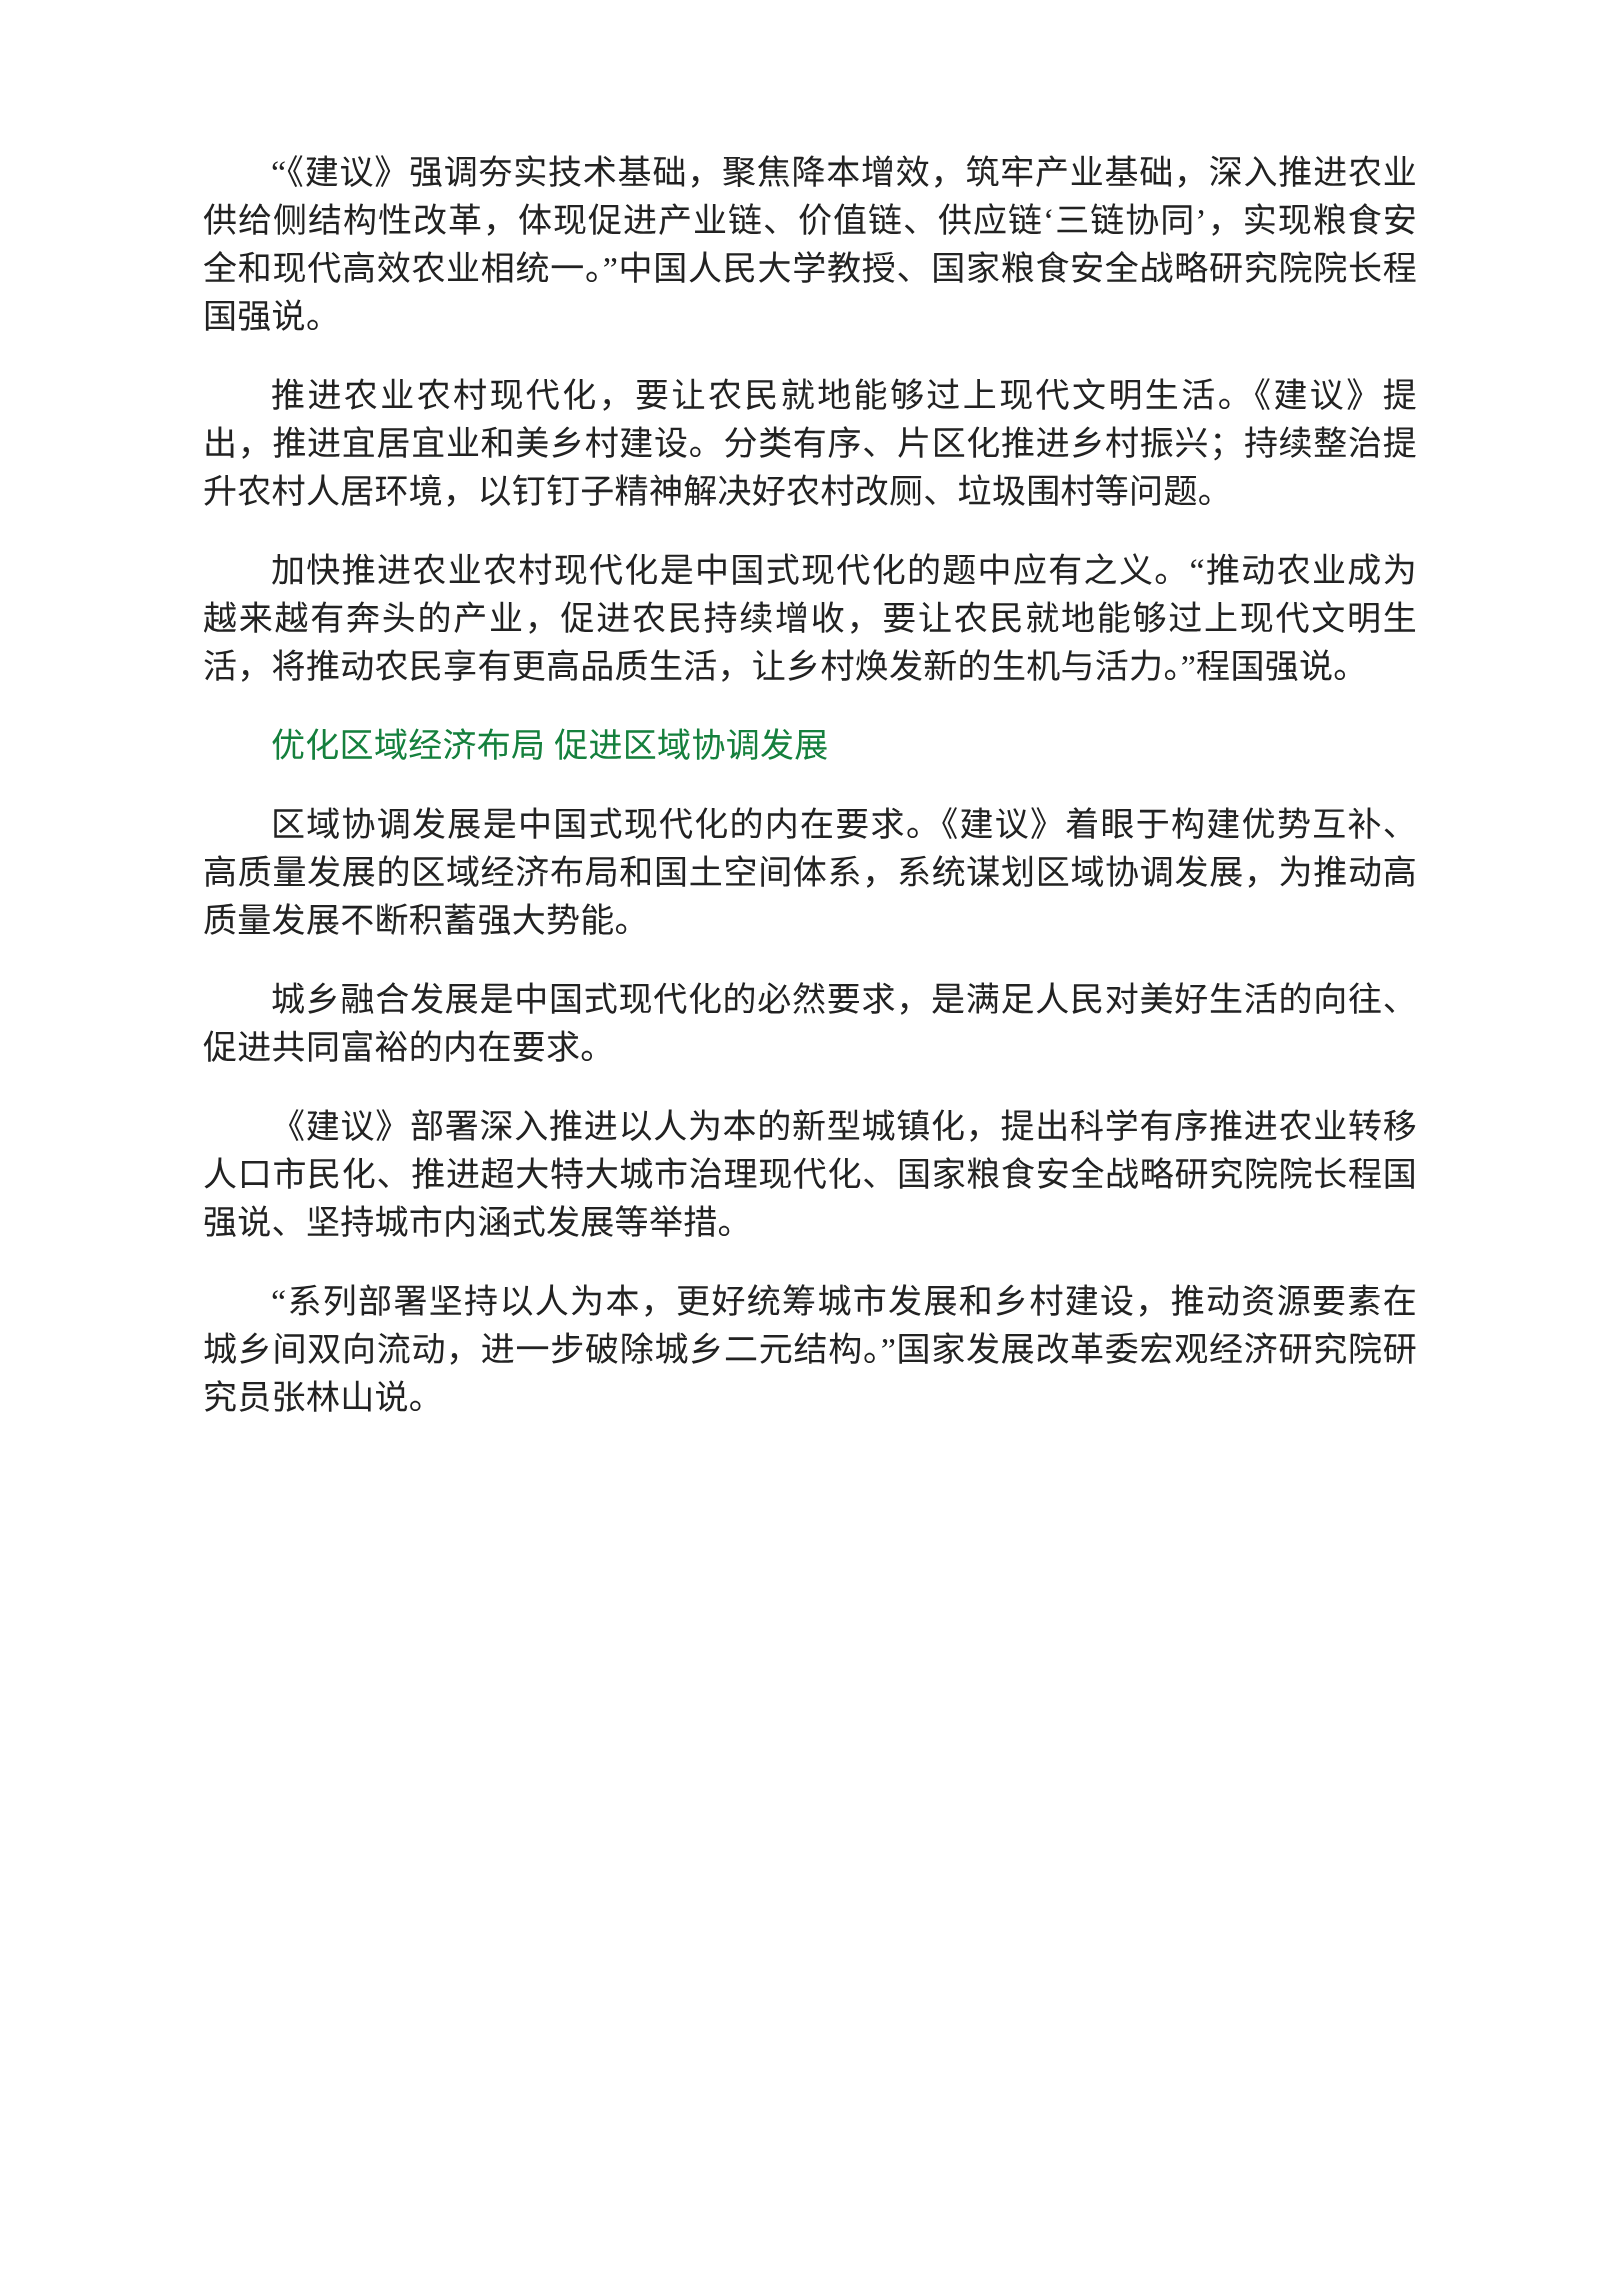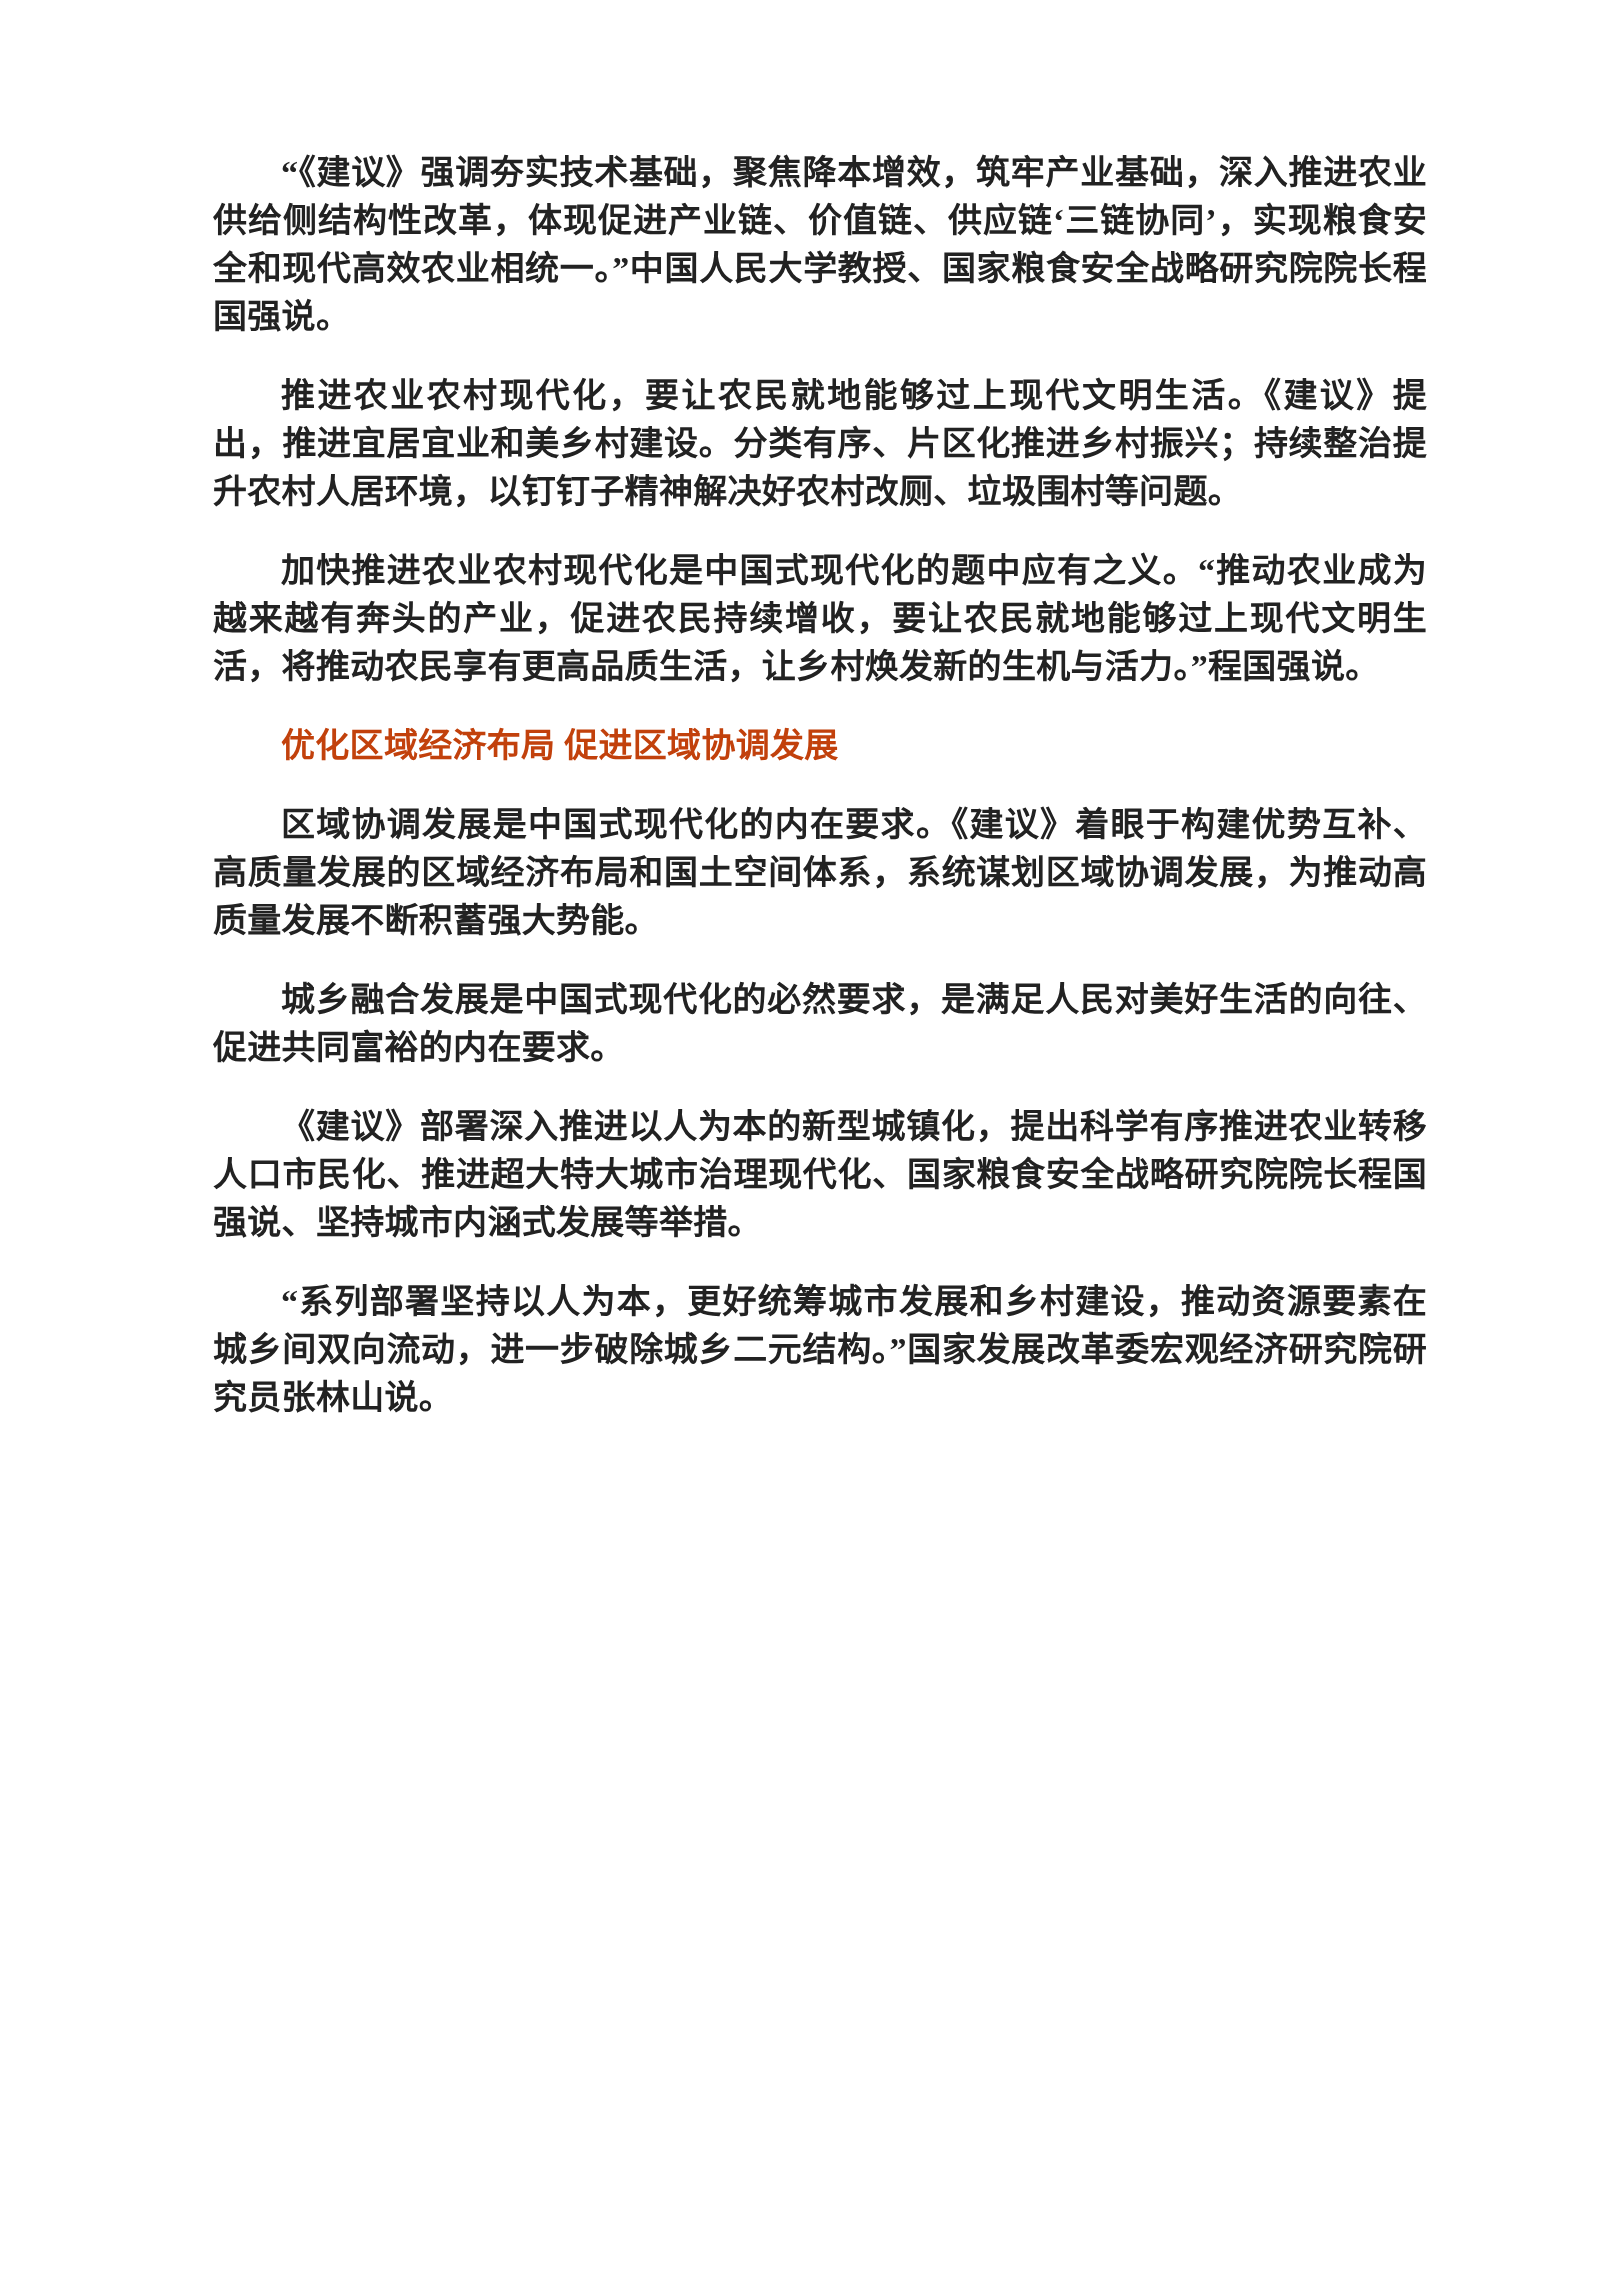--- a/index.html
+++ b/index.html
@@ -10,39 +10,38 @@
   .page {
     position: relative;
     width: 1622px;
     height: 2295px;
     background: #ffffff;
     overflow: hidden;
     font-family: "Liberation Serif", "DejaVu Serif", serif;
   }
   .content {
     position: absolute;
-    left: 213px;
+    left: 203px;
     top: 149px;
     width: 1214px;
-    font-weight: bold;
   }
   .para {
     margin: 0 0 31px 0;
     font-size: 34px;
     line-height: 48px;
     color: #222222;
     text-align: justify;
     text-justify: inter-ideograph;
     text-indent: 2em;
     letter-spacing: 0.3px;
     word-break: break-all;
   }
   .subheading {
     
-    color: #c2410c;
+    color: #15803d;
   }
 </style>
 </head>
 <body>
 
 <div class="page">
   <div class="content">
     <p class="para">“《建议》强调夯实技术基础，聚焦降本增效，筑牢产业基础，深入推进农业供给侧结构性改革，体现促进产业链、价值链、供应链‘三链协同’，实现粮食安全和现代高效农业相统一。”中国人民大学教授、国家粮食安全战略研究院院长程国强说。</p>
     <p class="para">推进农业农村现代化，要让农民就地能够过上现代文明生活。《建议》提出，推进宜居宜业和美乡村建设。分类有序、片区化推进乡村振兴；持续整治提升农村人居环境，以钉钉子精神解决好农村改厕、垃圾围村等问题。</p>
     <p class="para">加快推进农业农村现代化是中国式现代化的题中应有之义。“推动农业成为越来越有奔头的产业，促进农民持续增收，要让农民就地能够过上现代文明生活，将推动农民享有更高品质生活，让乡村焕发新的生机与活力。”程国强说。</p>

